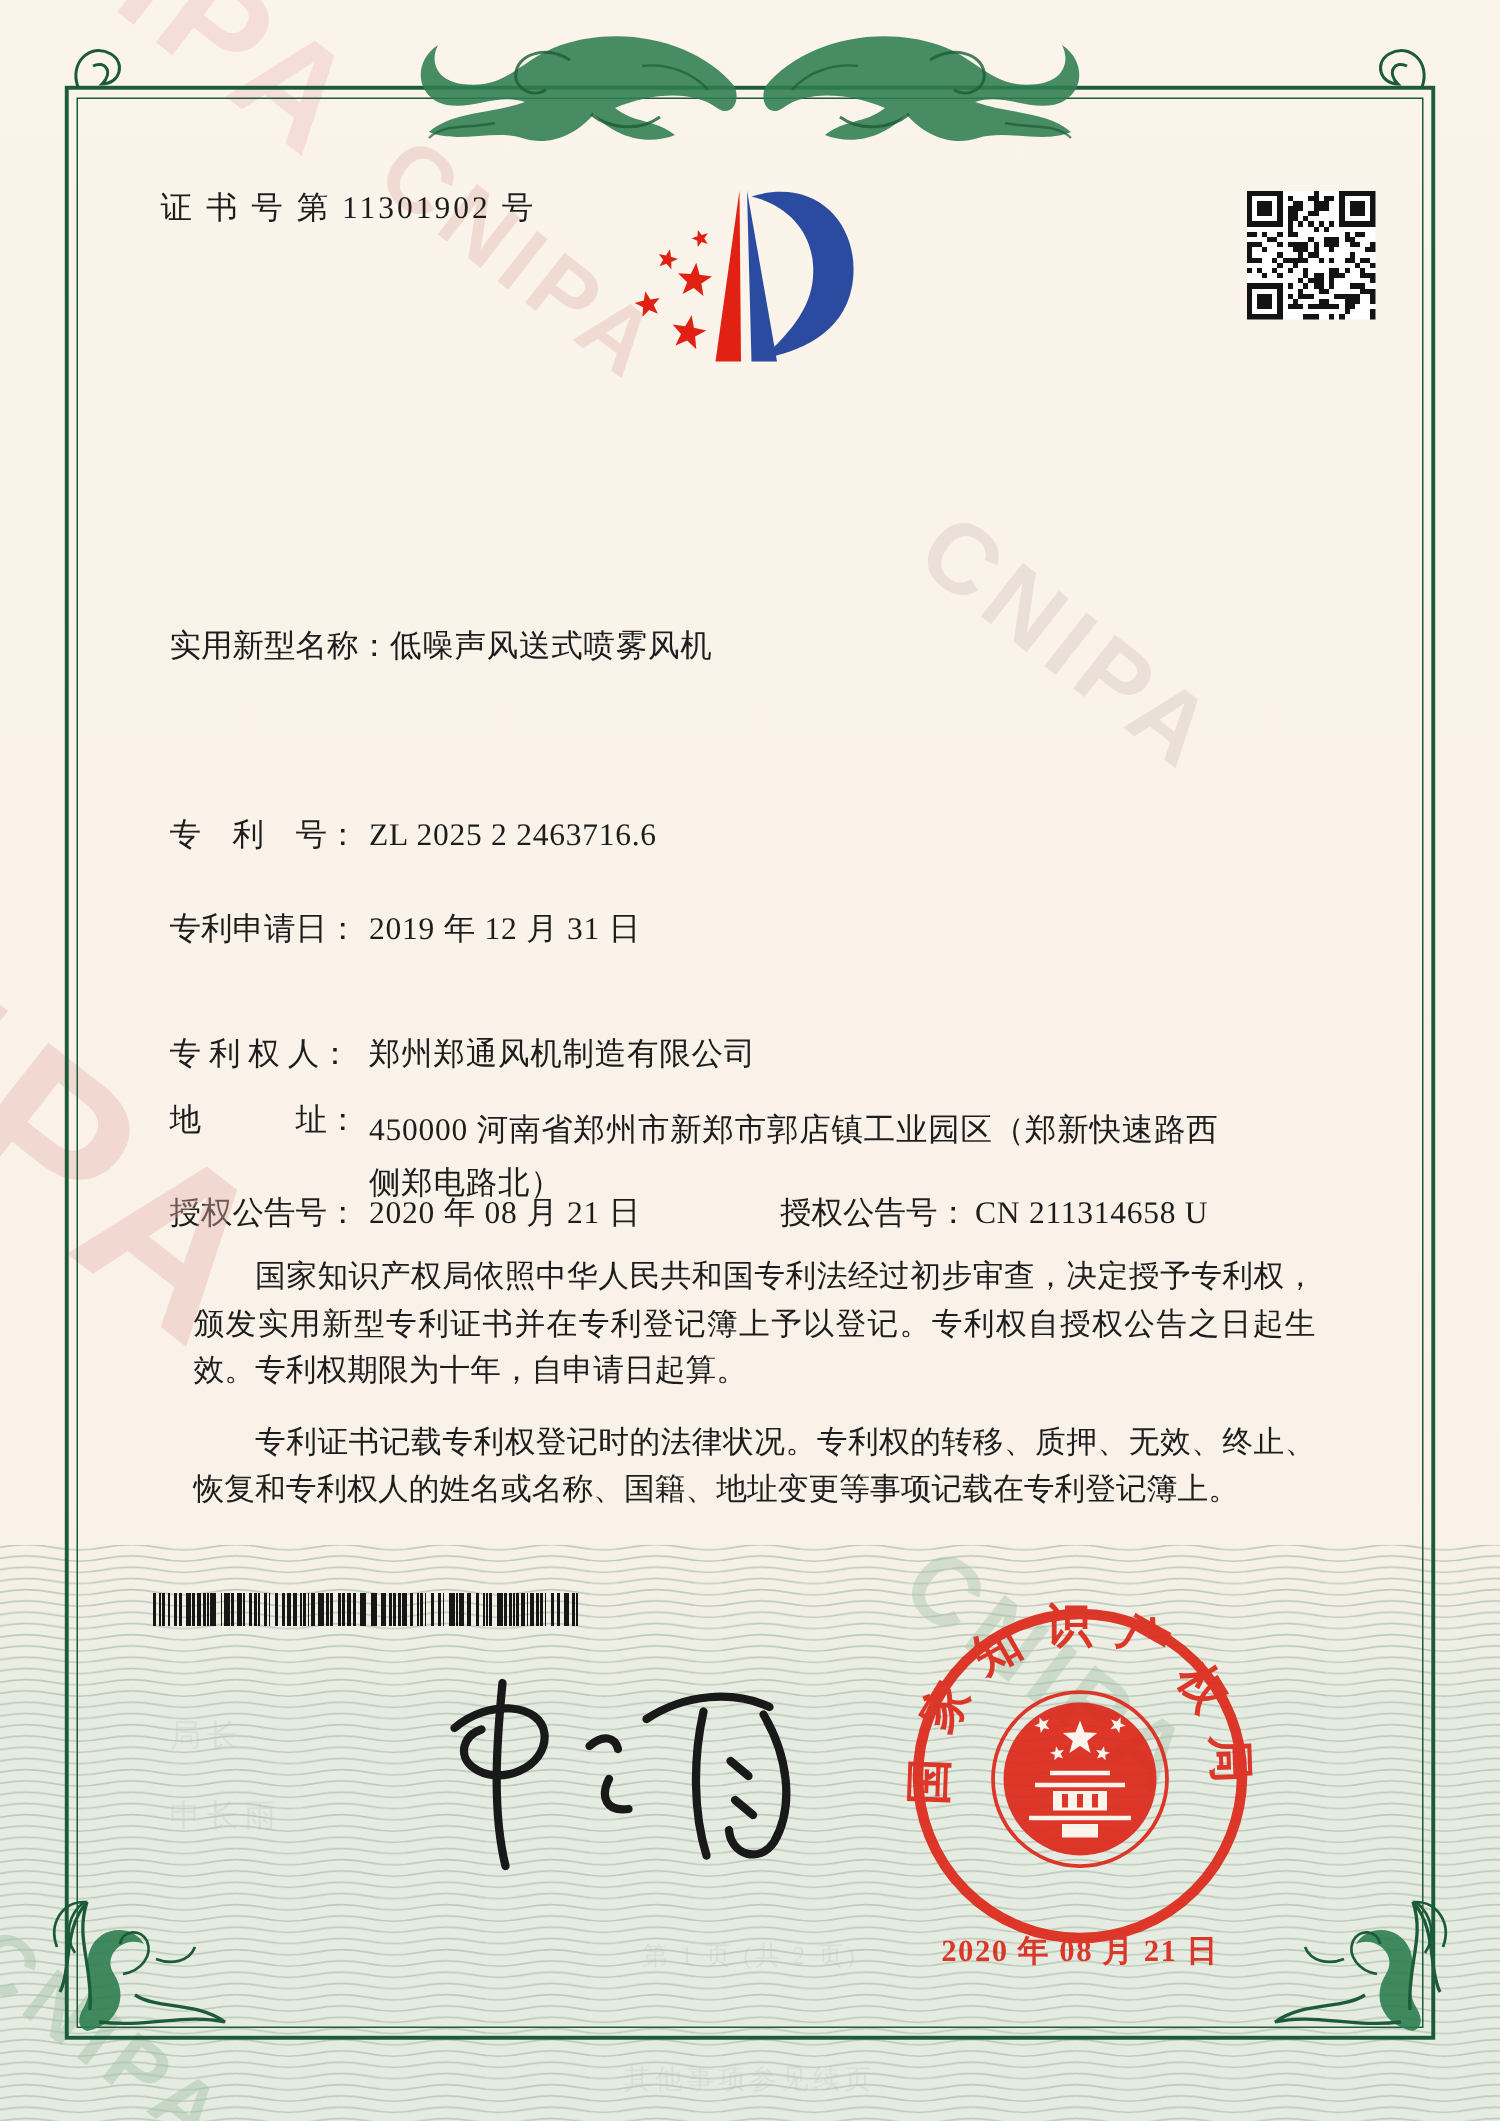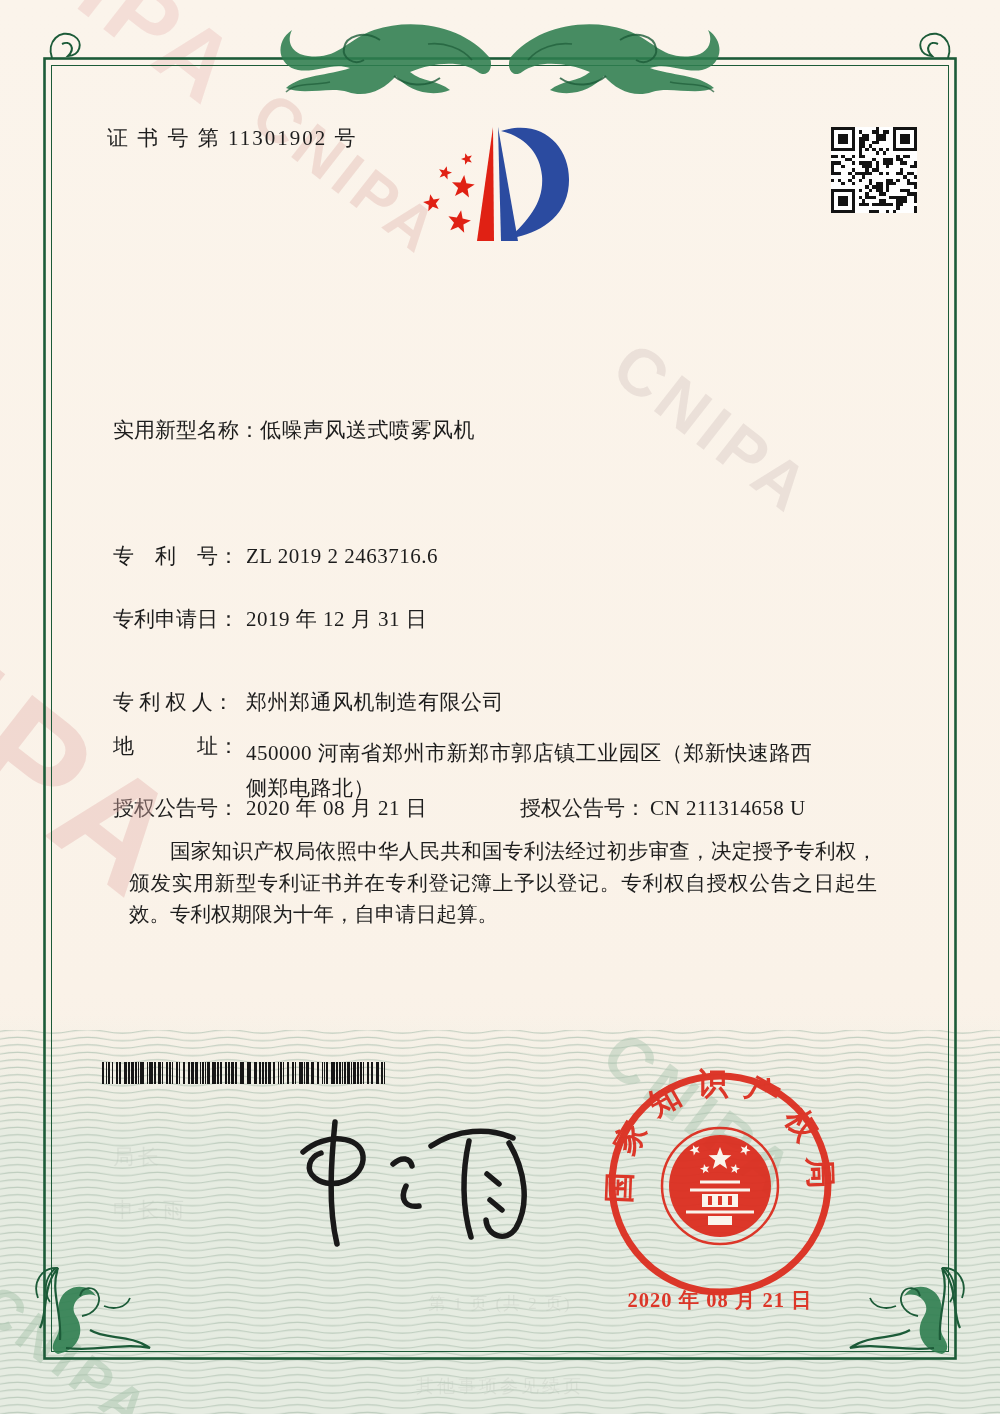--- a/index.html
+++ b/index.html
@@ -416,40 +416,41 @@
       <rect x="16" y="24" width="1" height="1" fill="#131313"></rect>
       <rect x="18" y="24" width="1" height="1" fill="#131313"></rect>
       <rect x="24" y="24" width="1" height="1" fill="#131313"></rect>
     </svg>
 
 
   <div class="row" style="top:392px">
     <span class="lbl">实用新型名称：</span><span class="val">低噪声风送式喷雾风机</span>
   </div>
   <div class="row" style="top:518px">
-    <span class="lbl">专　利　号：</span><span class="val">ZL 2019 2 2463716.6</span>
+    <span class="lbl">专　利　号：</span><span class="val">ZL 2025 2 2463716.6</span>
   </div>
   <div class="row" style="top:581px">
     <span class="lbl">专利申请日：</span><span class="val">2019 年 12 月 31 日</span>
   </div>
   <div class="row" style="top:664px">
     <span class="lbl">专 利 权 人：</span><span class="val">郑州郑通风机制造有限公司</span>
   </div>
   <div class="row" style="top:705px">
     <span class="lbl" style="vertical-align:top;line-height:35px">地　　　址：</span><span class="val val-wrap">450000 河南省郑州市新郑市郭店镇工业园区（郑新快速路西侧郑电路北）</span>
   </div>
   <div class="row" style="top:770px">
     <span class="lbl">授权公告号：</span><span class="val">2020 年 08 月 21 日</span>
     <span class="pub">
       <span class="lbl">授权公告号：</span><span class="val">CN 211314658 U</span>
     </span>
   </div>
 
   <div class="paras">
     <p>国家知识产权局依照中华人民共和国专利法经过初步审查，决定授予专利权，颁发实用新型专利证书并在专利登记簿上予以登记。专利权自授权公告之日起生效。专利权期限为十年，自申请日起算。</p>
+    <p>专利证书记载专利权登记时的法律状况。专利权的转移、质押、无效、终止、恢复和专利权人的姓名或名称、国籍、地址变更等事项记载在专利登记簿上。</p>
   </div>
 
   <svg id="barcode-svg" class="abs content" style="left:102px;top:1062px" width="290" height="24" viewBox="0 0 290 24" shape-rendering="crispEdges">
       <rect x="0" y="0" width="2" height="22" fill="#161616"></rect>
       <rect x="4" y="0" width="1" height="22" fill="#161616"></rect>
       <rect x="6" y="0" width="2" height="22" fill="#161616"></rect>
       <rect x="10" y="0" width="1" height="22" fill="#161616"></rect>
       <rect x="14" y="0" width="2" height="22" fill="#161616"></rect>
       <rect x="17" y="0" width="2" height="22" fill="#161616"></rect>
       <rect x="22" y="0" width="3" height="22" fill="#161616"></rect>

